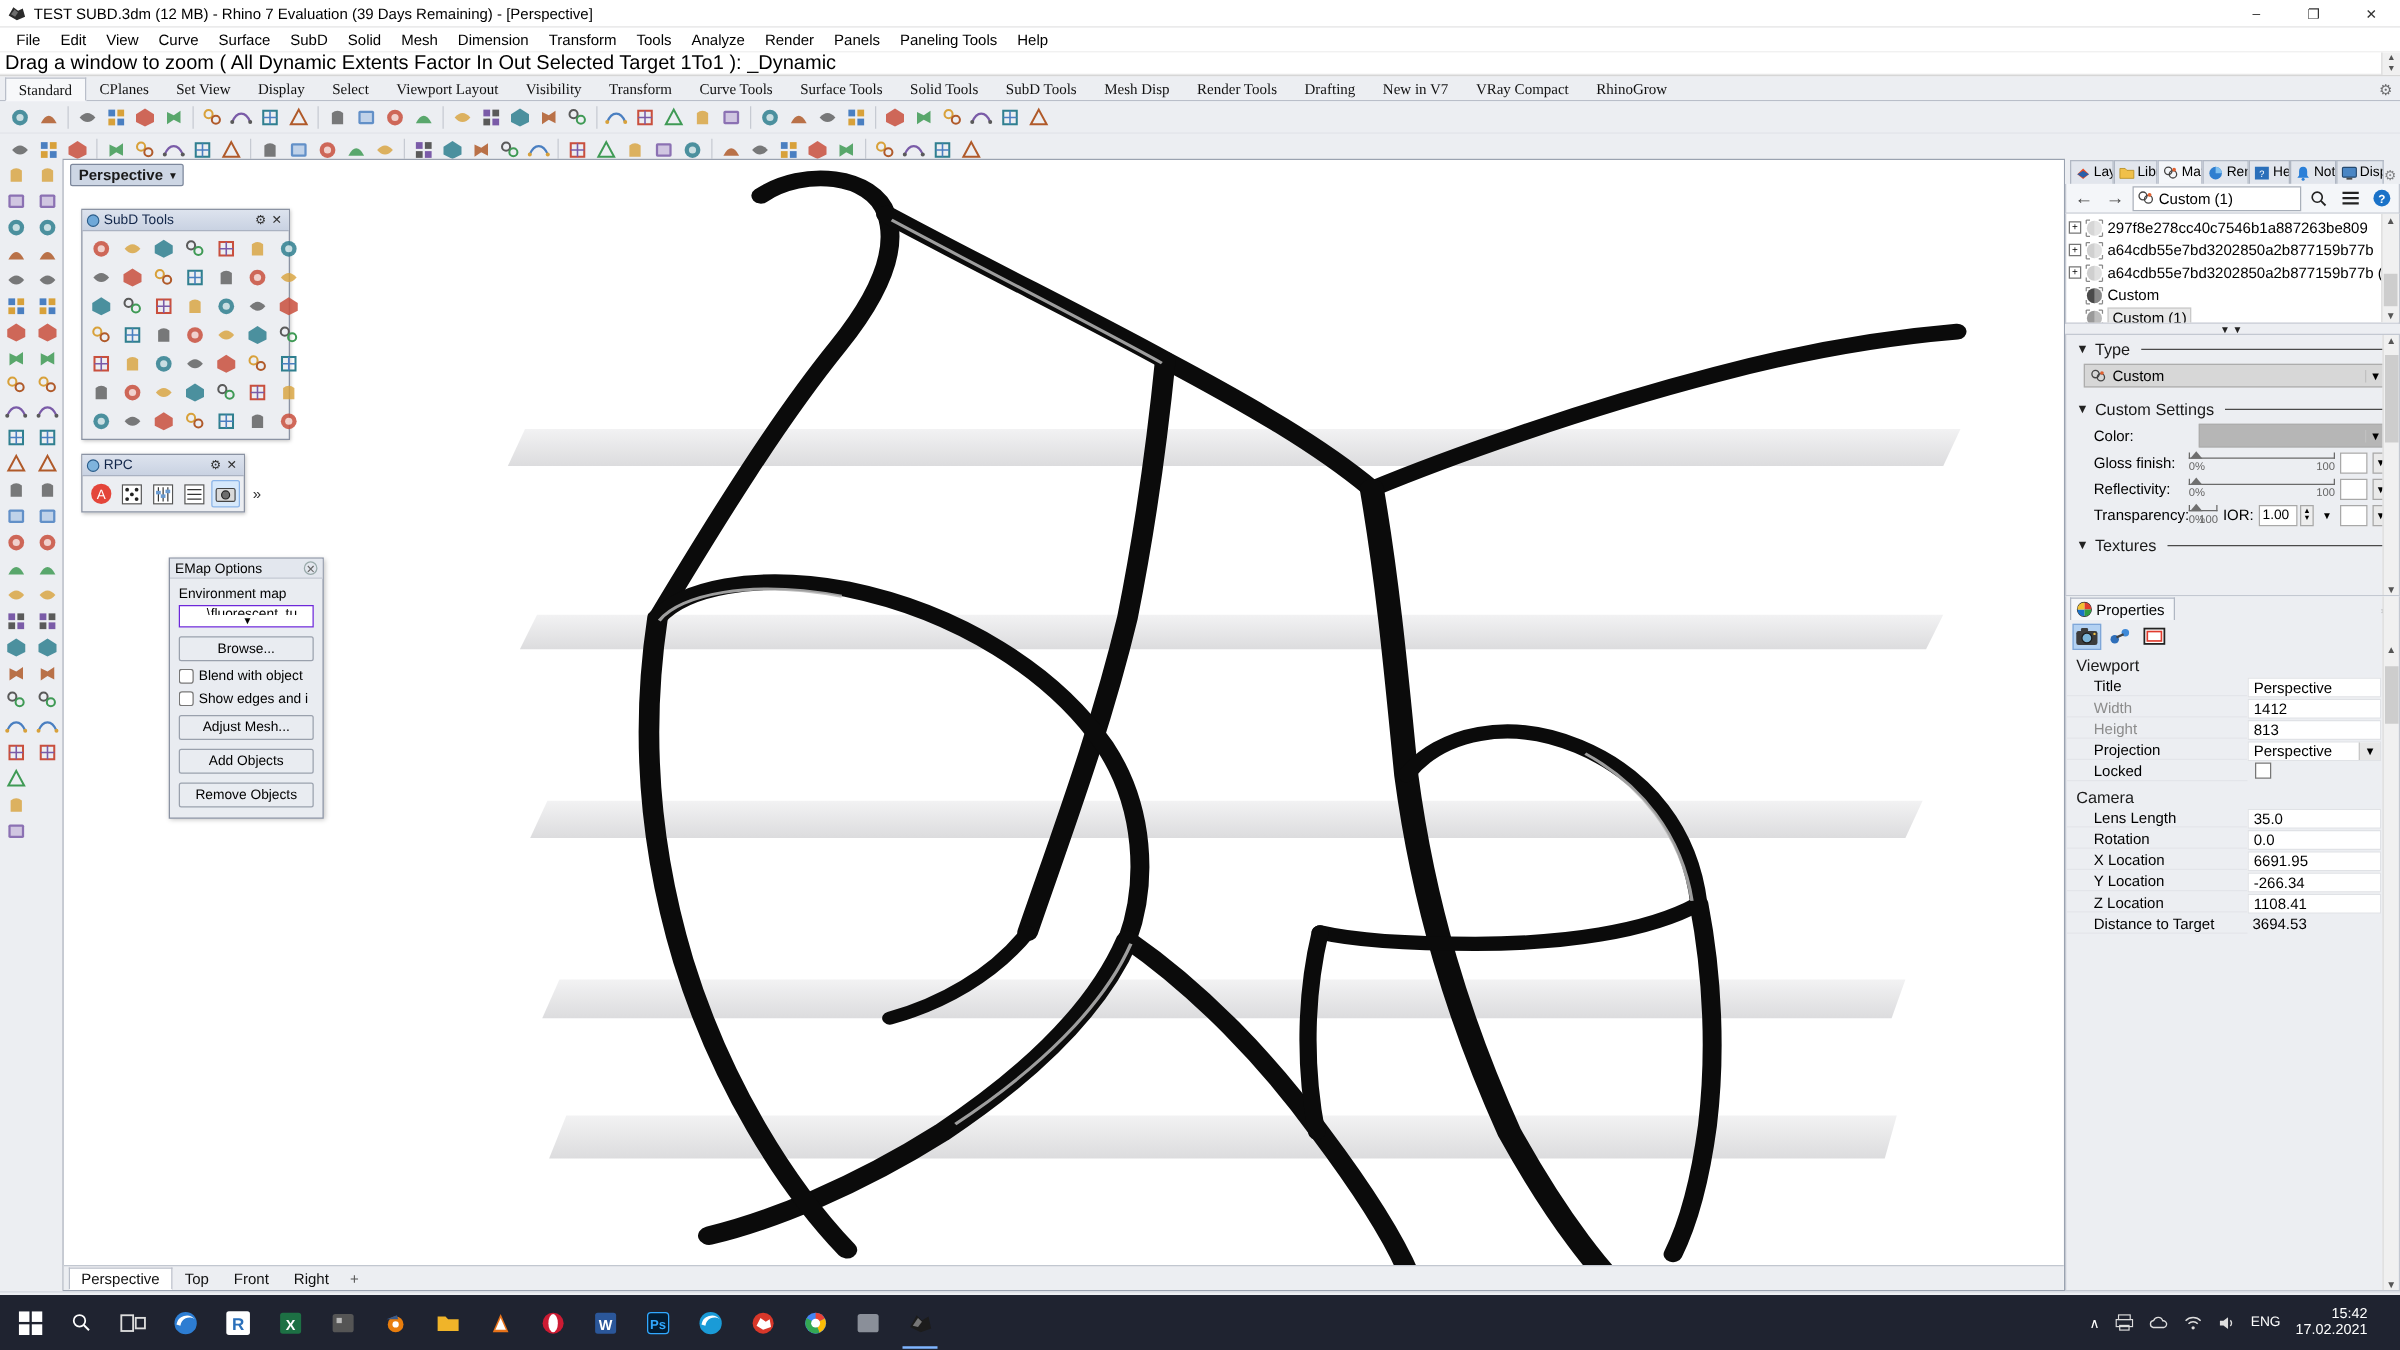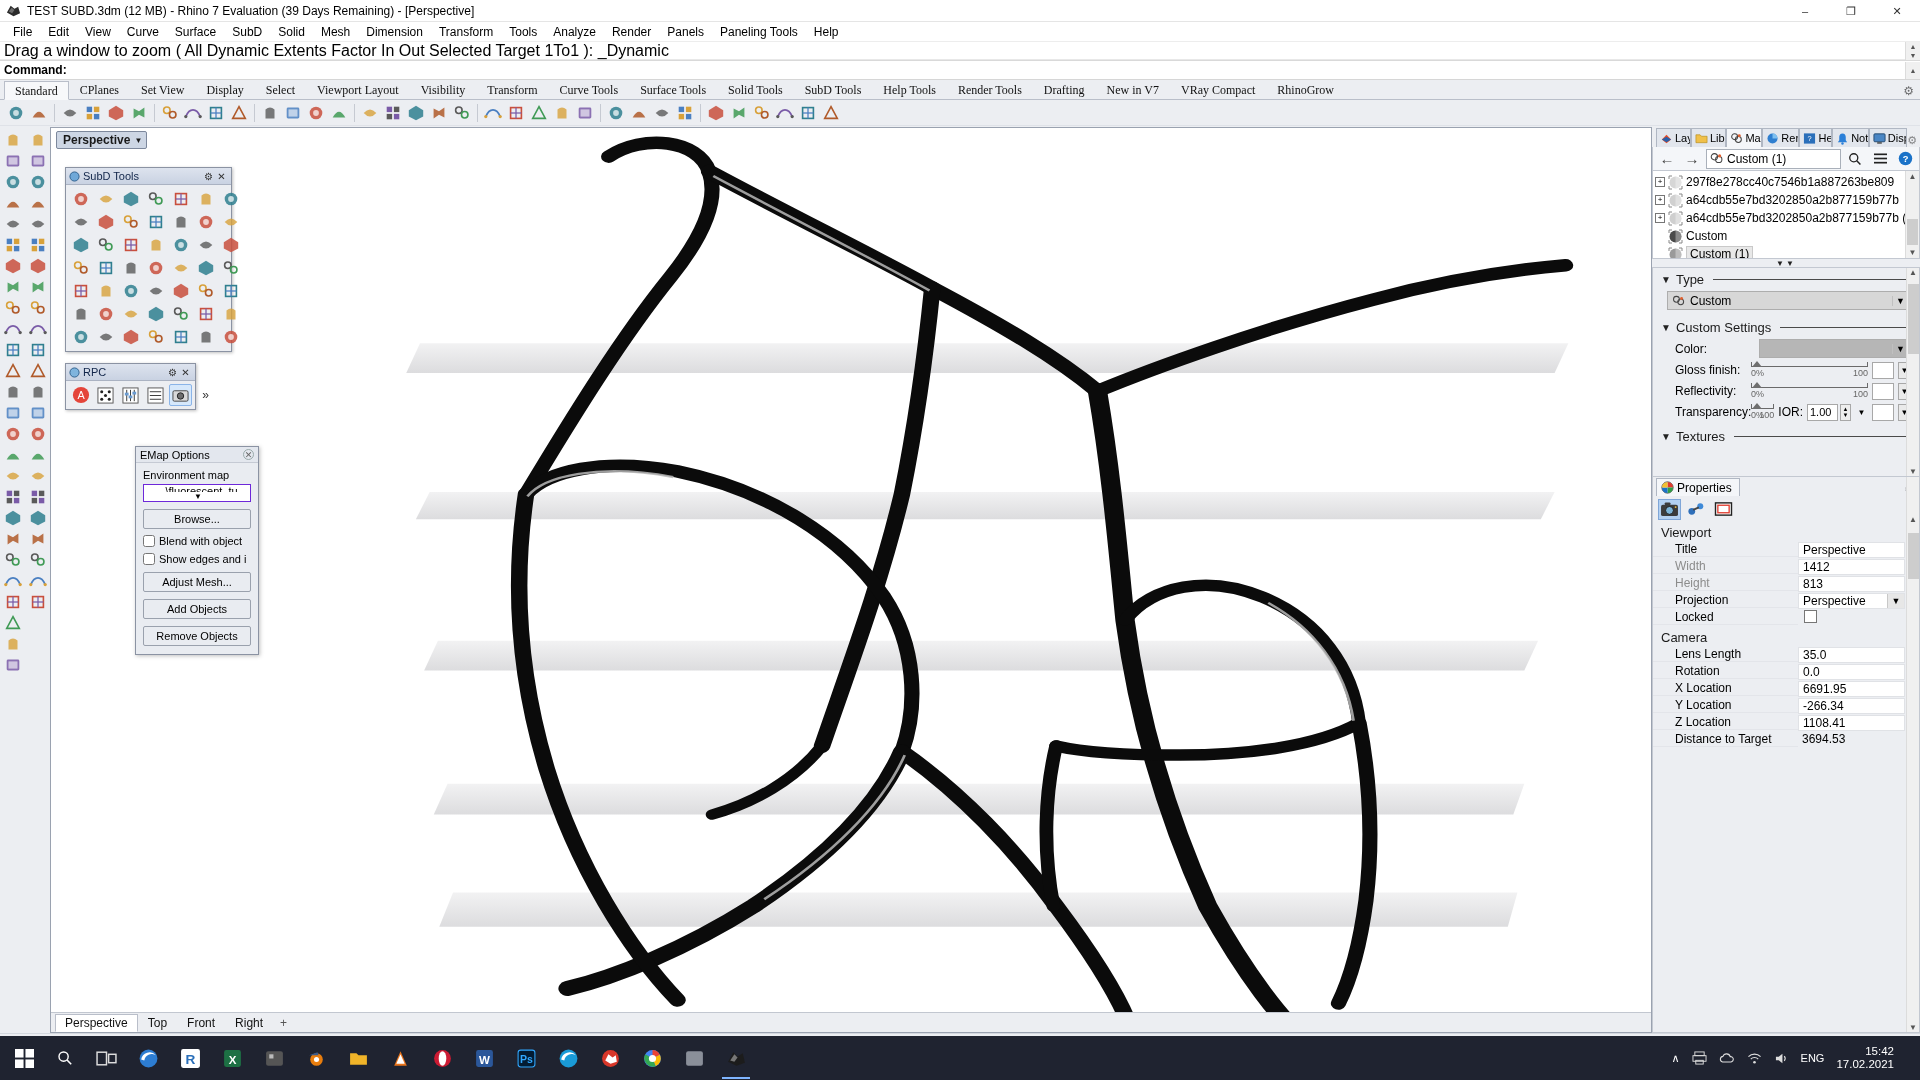--- a/index.html
+++ b/index.html
@@ -294,42 +294,36 @@
   <div class="cmdarea">
     <div style="display:flex">
       <div style="flex:1">
         <div class="cmdhistory">Drag a window to zoom ( All  Dynamic  Extents  Factor  In  Out  Selected  Target  1To1 ): _Dynamic</div>
       </div>
       <div class="cmdscroll">
         <div class="arw">▲</div>
         <div class="arw">▼</div>
       </div>
     </div>
-    <div class="cmdline-wrap">
-      <div class="cmdline">Command:</div>
-      <div class="cmdscroll" style="height:17px">
-        <div class="arw">▲</div>
-      </div>
-    </div>
   </div>
 
   <div class="tbtabs" id="tbtabs">
     <div class="tbtab active">Standard</div>
       <div class="tbtab">CPlanes</div>
       <div class="tbtab">Set View</div>
       <div class="tbtab">Display</div>
       <div class="tbtab">Select</div>
       <div class="tbtab">Viewport Layout</div>
       <div class="tbtab">Visibility</div>
       <div class="tbtab">Transform</div>
       <div class="tbtab">Curve Tools</div>
       <div class="tbtab">Surface Tools</div>
       <div class="tbtab">Solid Tools</div>
       <div class="tbtab">SubD Tools</div>
-      <div class="tbtab">Help Tools</div>
+      <div class="tbtab">Mesh Disp</div>
       <div class="tbtab">Render Tools</div>
       <div class="tbtab">Drafting</div>
       <div class="tbtab">New in V7</div>
       <div class="tbtab">VRay Compact</div>
       <div class="tbtab">RhinoGrow</div>
       <span class="tbtabs-right">⚙</span>
   </div>
 
   <div class="tbrow" id="tbrow1">
       <div class="tbico">

